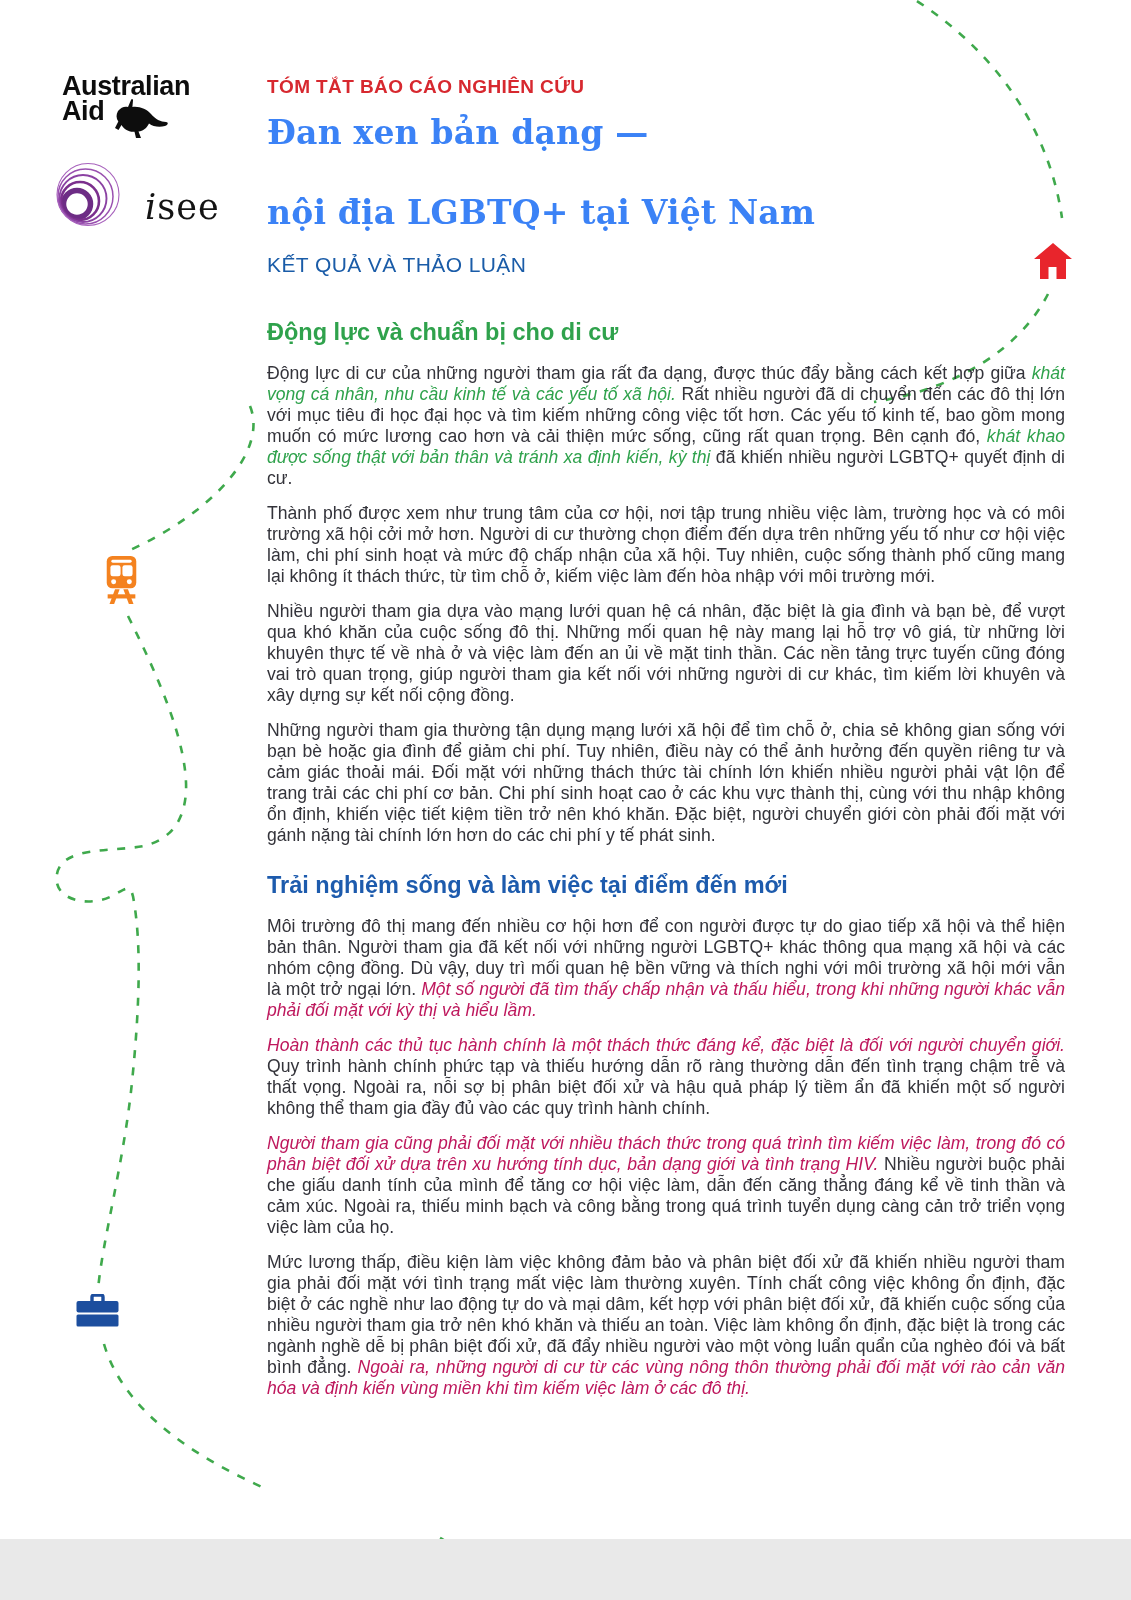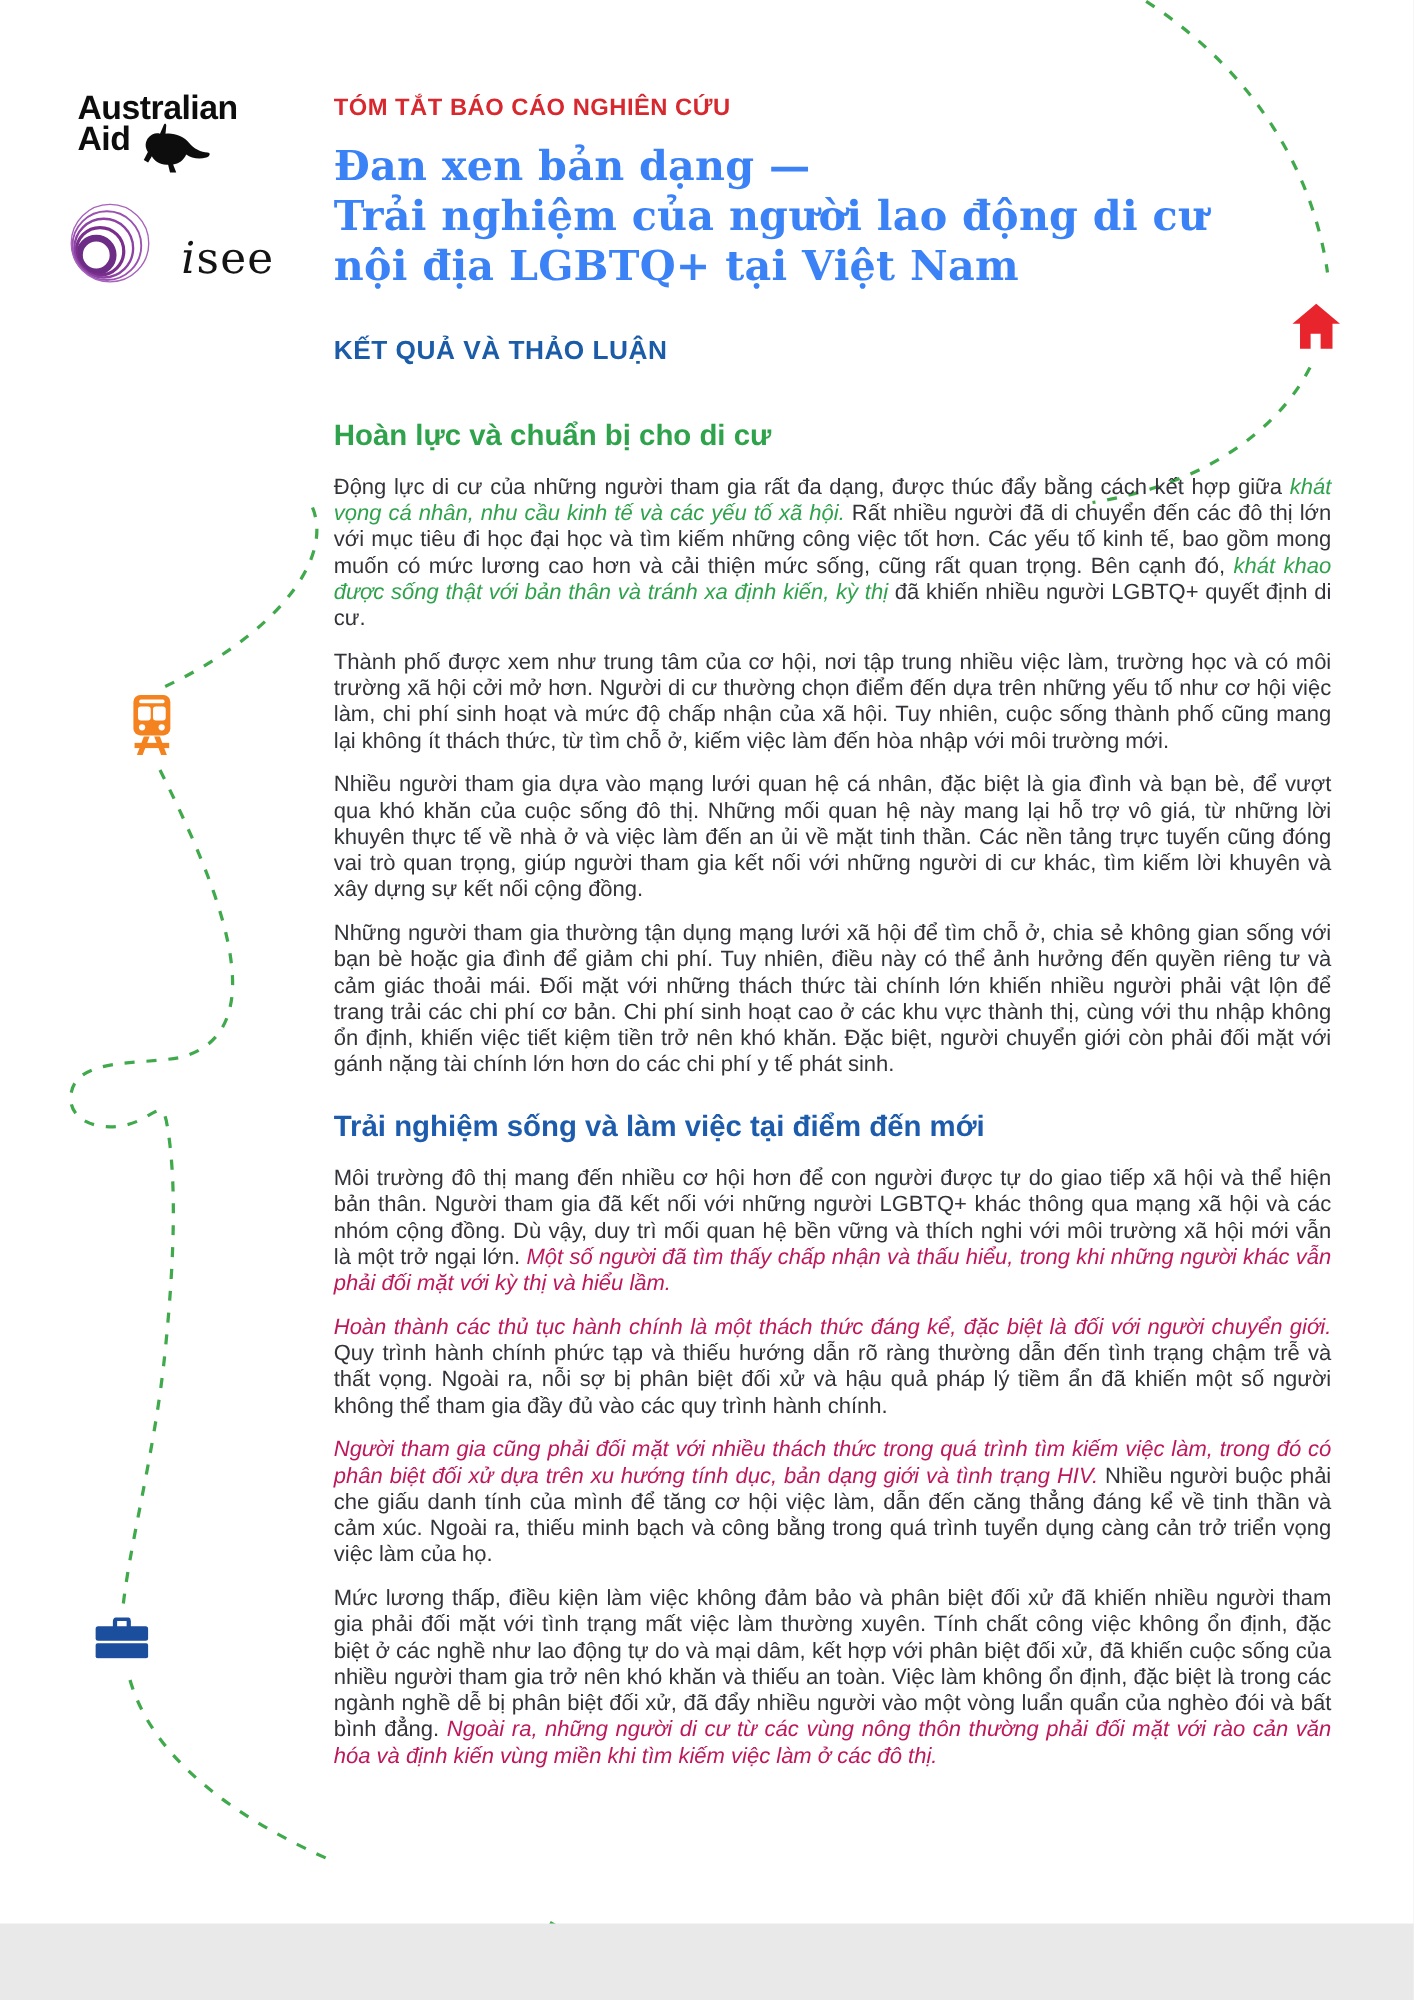--- a/index.html
+++ b/index.html
@@ -25,21 +25,21 @@
   .isee-text i{font-family:"DejaVu Serif",serif;}
 
   
   .icon-abs{position:absolute;}
 
   
   .content{position:absolute;left:267px;top:76px;width:798px;}
   .eyebrow{font-size:19px;font-weight:700;color:#d7282f;letter-spacing:0.4px;}
   .title{margin:15px 0 0 0;font-family:"DejaVu Serif",serif;font-weight:600;
          font-size:33px;line-height:40px;color:#3b82f6;letter-spacing:0.2px;}
-  .results-heading{margin-top:36px;font-size:21px;font-weight:700;color:#1a5ca8;letter-spacing:0.4px;}
+  .results-heading{margin-top:20px;font-size:21px;font-weight:400;color:#1a5ca8;letter-spacing:0.4px;}
   .section h2{font-size:23.5px;font-weight:700;margin:0;}
   .section.first h2{margin:42px 0 17px 0;color:#2fa24c;}
   .section.second h2{margin:26px 0 17px 0;color:#1d5bad;}
   .section p{margin:0 0 14px 0;text-align:justify;color:#33333a;
              font-size:17.6px;line-height:21px;}
   .em{font-style:italic;}
   .section.first .em{color:#2fa24c;}
   .section.second .em{color:#be185d;}
 </style>
 </head>
@@ -97,28 +97,28 @@
     <path d="M16 8 L16 3 C16 1.8 16.8 1 18 1 L25 1 C26.2 1 27 1.8 27 3 L27 8" fill="none" stroke="#1c4e9e" stroke-width="3.4"></path>
     <rect x="0.5" y="7" width="42" height="11.5" rx="2" fill="#1c4e9e"></rect>
     <rect x="0.5" y="20.5" width="42" height="12" rx="1.5" fill="#1c4e9e"></rect>
   </svg>
 
   <main class="content">
     <div class="eyebrow">TÓM TẮT BÁO CÁO NGHIÊN CỨU</div>
 
     <h1 class="title">
       <span>Đan xen bản dạng —</span><br>
-      <span>Trải nghiệm của người lao động di cư</span><br>
+      <br>
       <span>nội địa LGBTQ+ tại Việt Nam</span>
     </h1>
 
     <div class="results-heading">KẾT QUẢ VÀ THẢO LUẬN</div>
 
     <section class="section first">
-      <h2>Hoàn lực và chuẩn bị cho di cư</h2>
+      <h2>Động lực và chuẩn bị cho di cư</h2>
       <div>
           <p><span>Động lực di cư của những người tham gia rất đa dạng, được thúc đẩy bằng cách kết hợp giữa </span><span class="em">khát vọng cá nhân, nhu cầu kinh tế và các yếu tố xã hội.</span><span> Rất nhiều người đã di chuyển đến các đô thị lớn với mục tiêu đi học đại học và tìm kiếm những công việc tốt hơn. Các yếu tố kinh tế, bao gồm mong muốn có mức lương cao hơn và cải thiện mức sống, cũng rất quan trọng. Bên cạnh đó, </span><span class="em">khát khao được sống thật với bản thân và tránh xa định kiến, kỳ thị</span><span> đã khiến nhiều người LGBTQ+ quyết định di cư.</span></p>
           <p><span>Thành phố được xem như trung tâm của cơ hội, nơi tập trung nhiều việc làm, trường học và có môi trường xã hội cởi mở hơn. Người di cư thường chọn điểm đến dựa trên những yếu tố như cơ hội việc làm, chi phí sinh hoạt và mức độ chấp nhận của xã hội. Tuy nhiên, cuộc sống thành phố cũng mang lại không ít thách thức, từ tìm chỗ ở, kiếm việc làm đến hòa nhập với môi trường mới.</span></p>
           <p><span>Nhiều người tham gia dựa vào mạng lưới quan hệ cá nhân, đặc biệt là gia đình và bạn bè, để vượt qua khó khăn của cuộc sống đô thị. Những mối quan hệ này mang lại hỗ trợ vô giá, từ những lời khuyên thực tế về nhà ở và việc làm đến an ủi về mặt tinh thần. Các nền tảng trực tuyến cũng đóng vai trò quan trọng, giúp người tham gia kết nối với những người di cư khác, tìm kiếm lời khuyên và xây dựng sự kết nối cộng đồng.</span></p>
           <p><span>Những người tham gia thường tận dụng mạng lưới xã hội để tìm chỗ ở, chia sẻ không gian sống với bạn bè hoặc gia đình để giảm chi phí. Tuy nhiên, điều này có thể ảnh hưởng đến quyền riêng tư và cảm giác thoải mái. Đối mặt với những thách thức tài chính lớn khiến nhiều người phải vật lộn để trang trải các chi phí cơ bản. Chi phí sinh hoạt cao ở các khu vực thành thị, cùng với thu nhập không ổn định, khiến việc tiết kiệm tiền trở nên khó khăn. Đặc biệt, người chuyển giới còn phải đối mặt với gánh nặng tài chính lớn hơn do các chi phí y tế phát sinh.</span></p>
         </div>
     </section>
 
     <section class="section second">
       <h2>Trải nghiệm sống và làm việc tại điểm đến mới</h2>

